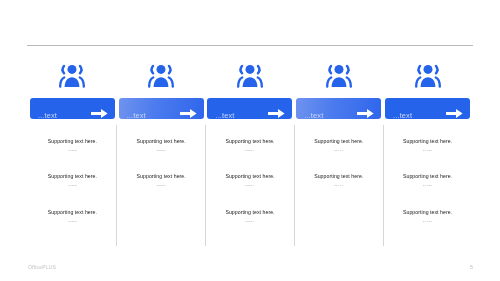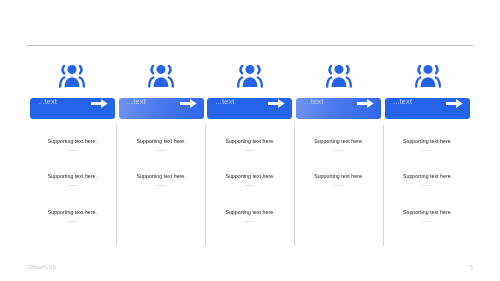--- a/index.html
+++ b/index.html
@@ -77,21 +77,21 @@
   .icon-wrap svg { display: block; }
 
   
   .arrow-btn {
     position: relative;
     width: 85px;
     height: 21px;
     margin-top: 5px;
     border-radius: 3px;
     display: flex;
-    align-items: flex-start;
+    align-items: flex-end;
     justify-content: space-between;
     padding: 0 7px 0 8px;
     box-sizing: border-box;
     cursor: pointer;
   }
   .btn-dark {
     background: #2563eb;
   }
   .btn-light {
     background: linear-gradient(100deg, #6f93ef 0%, #4a7aee 45%, #2f66ec 100%);

